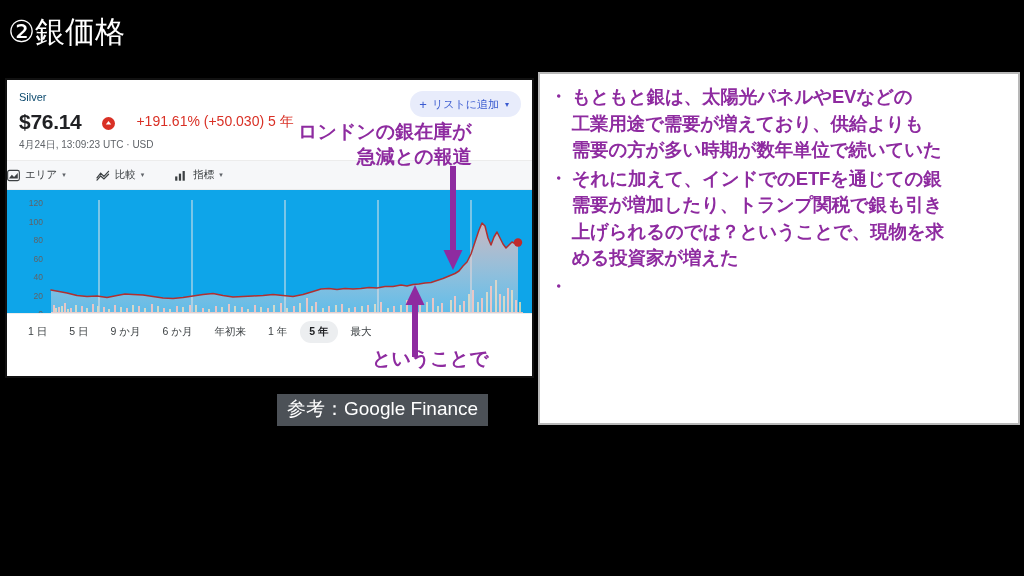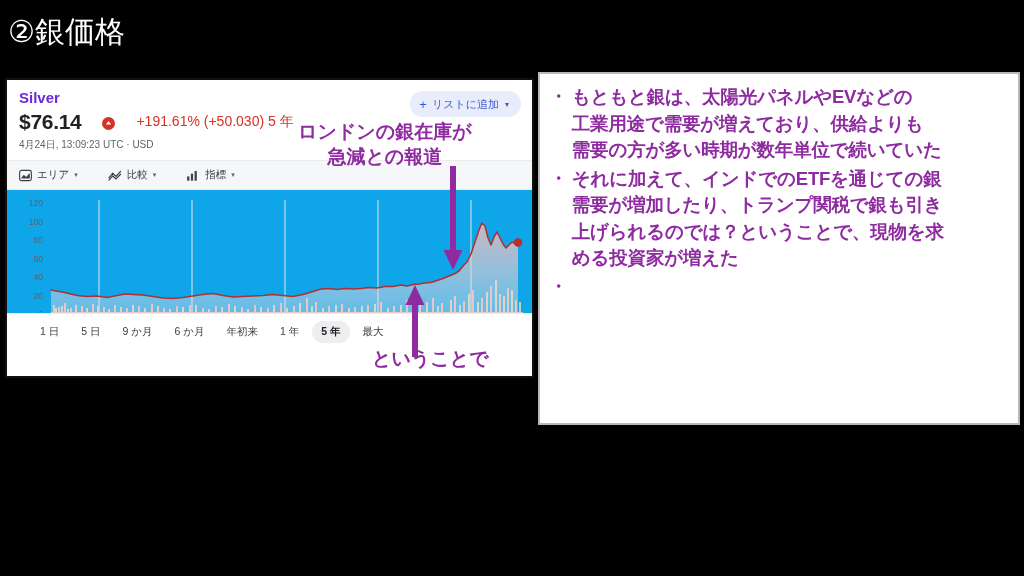--- a/index.html
+++ b/index.html
@@ -21,21 +21,21 @@
 
   
   .chart-card {
     position: absolute; left: 5px; top: 78px;
     width: 529px; height: 300px;
     background: #ffffff;
     border: 2px solid #111111;
     overflow: hidden;
   }
   .quote-head { padding: 9px 12px 0 12px; position: relative; }
-  .sym-name { font-size: 15px; color: #6d28d9; line-height: 17px; font-weight: bold; }
+  .sym-name { font-size: 11px; color: #0c4a6e; line-height: 17px; }
   .price-row { display: flex; align-items: center; gap: 21px; margin-top: 4px; }
   .price { font-size: 21px; font-weight: 700; color: #202124; letter-spacing: -0.3px; }
   .chg-icon {
     width: 13px; height: 13px; border-radius: 50%;
     background: #d93025; display: inline-flex;
     align-items: center; justify-content: center;
     position: relative; top: 1px; flex: 0 0 auto;
   }
   .chg-icon svg { display:block; }
   .chg-text { font-size: 14px; color: #d93025; white-space: nowrap; }
@@ -52,51 +52,51 @@
   }
   .addlist-btn .plus { font-size: 13px; line-height: 1; color:#3b5bd0; }
   .addlist-btn .caret { font-size: 8px; color:#3b5bd0; margin-left:1px; }
 
   
   .toolbar {
     margin-top: 9px; height: 30px;
     background: #f6f7f9; border-top: 1px solid #ececec;
     border-bottom: 1px solid #ececec;
     display: flex; align-items: center; gap: 30px;
-    padding-left: 12px;
+    padding-left: 0;
   }
   .tb-item {
     display: inline-flex; align-items: center; gap: 5px;
     font-size: 10.5px; color: #3c4043; cursor: pointer; white-space: nowrap;
   }
   .tb-item .caret { font-size: 7px; color:#5f6368; }
   .tb-item svg { display: block; }
 
   
   .plot-wrap { position: relative; height: 160px; background:#0ea5e9; }
   .plot-wrap svg.plot { display:block; width:100%; height:100%; }
 
   
   .range-bar {
     position:absolute; left:0; right:0; bottom:0; height: 37px;
     background:#ffffff; border-top: 1px solid #ececec;
-    display:flex; align-items:center; gap: 4px; padding-left: 24px;
+    display:flex; align-items:center; gap: 4px; padding-left: 12px;
   }
   .range-btn {
     font-size: 10.5px; color: #3c4043; padding: 4px 9px;
     border-radius: 12px; cursor: pointer; white-space:nowrap;
     background: transparent; border: none; font-family: inherit;
   }
   .range-btn.sel { background:#eceef0; font-weight: 700; color:#202124; }
 
   
   .anno {
     position: absolute; color: #8e2ba0; font-weight: 700;
     font-size: 19px; line-height: 25px; letter-spacing: 0px;
-    white-space: pre; text-align:center;
+    white-space: pre; text-align:right;
   }
   .anno-top { left: 298px; top: 119px; }
   .anno-bot { left: 372px; top: 346px; }
   .arrow { position: absolute; }
 
   
   .caption {
     position: absolute; left: 277px; top: 394px;
     background: #4c5157; color: #ffffff;
     font-size: 19px; line-height: 28px;
@@ -355,20 +355,21 @@
     <line x1="11" y1="0" x2="11" y2="86" stroke="#8e2ba0" stroke-width="6"></line>
     <path d="M11 104 L1.5 84 L20.5 84 Z" fill="#8e2ba0"></path>
   </svg>
 
   <div class="anno anno-bot">ということで</div>
   <svg class="arrow" style="left:404px; top:285px;" width="22" height="72" viewBox="0 0 22 72">
     <line x1="11" y1="72" x2="11" y2="18" stroke="#8e2ba0" stroke-width="6"></line>
     <path d="M11 0 L1.5 20 L20.5 20 Z" fill="#8e2ba0"></path>
   </svg>
 
+  <div class="caption">参考：Google Finance</div>
 
   <div class="text-panel">
     <ul class="bullets">
       <li>
         <span class="dot">・</span>
         <span class="txt">もともと銀は、太陽光パネルやEVなどの
 工業用途で需要が増えており、供給よりも
 需要の方が多い時期が数年単位で続いていた</span>
       </li>
       <li>

